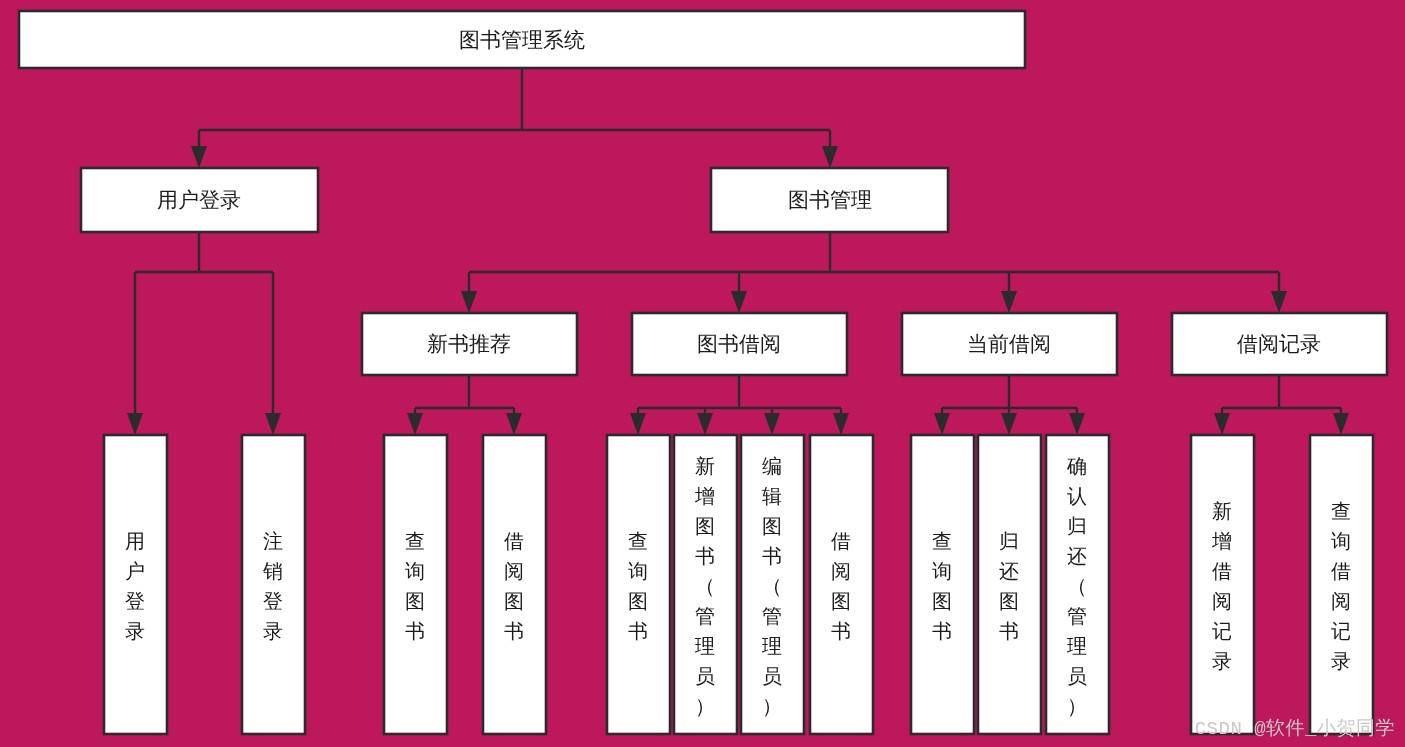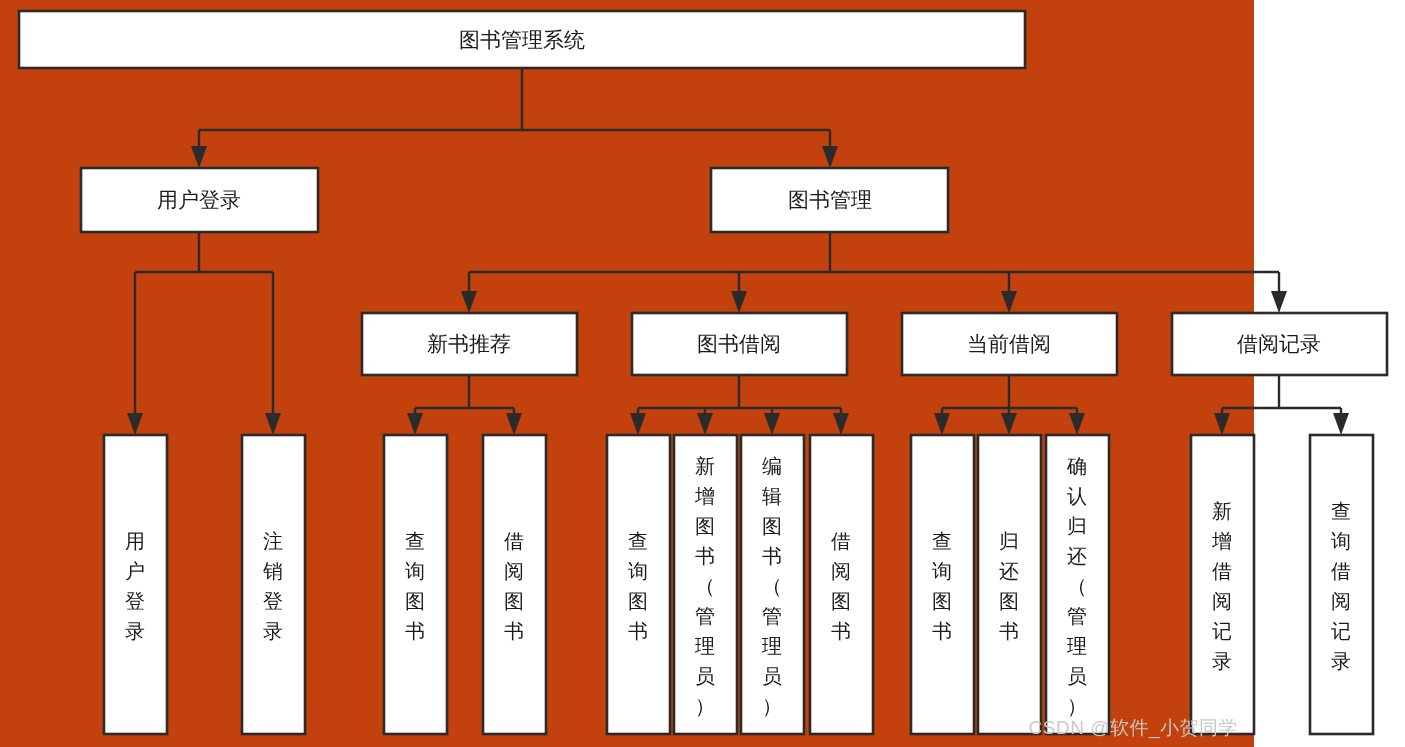--- a/index.html
+++ b/index.html
@@ -8,23 +8,23 @@
     background: #ffffff;
   }
   body {
     width: 1405px;
     height: 747px;
     font-family: "DejaVu Sans", "Liberation Sans", sans-serif;
     overflow: hidden;
   }
   #diagram-root {
     position: relative;
-    width: 1254px;
+    width: 1405px;
     height: 747px;
-    background: #c2410c;
+    background: #be185d;
   }
   svg.diagram-canvas {
     position: absolute;
     left: 0;
     top: 0;
     width: 1405px;
     height: 747px;
     display: block;
   }
   .node-box {
@@ -50,23 +50,23 @@
     dominant-baseline: middle;
   }
   .leaf-label {
     fill: #1b1b1b;
     font-family: "DejaVu Sans", "Liberation Sans", sans-serif;
     font-size: 20px;
     text-anchor: middle;
   }
   .watermark-text {
     position: absolute;
-    right: 16px;
+    right: 10px;
     bottom: 6px;
-    font-family: Liberation Sans, sans-serif;
+    font-family: Liberation Mono, monospace;
     font-size: 19px;
     color: #c9c9c9;
     letter-spacing: 0.5px;
     white-space: nowrap;
     user-select: none;
   }
 </style>
 </head>
 <body>
 

